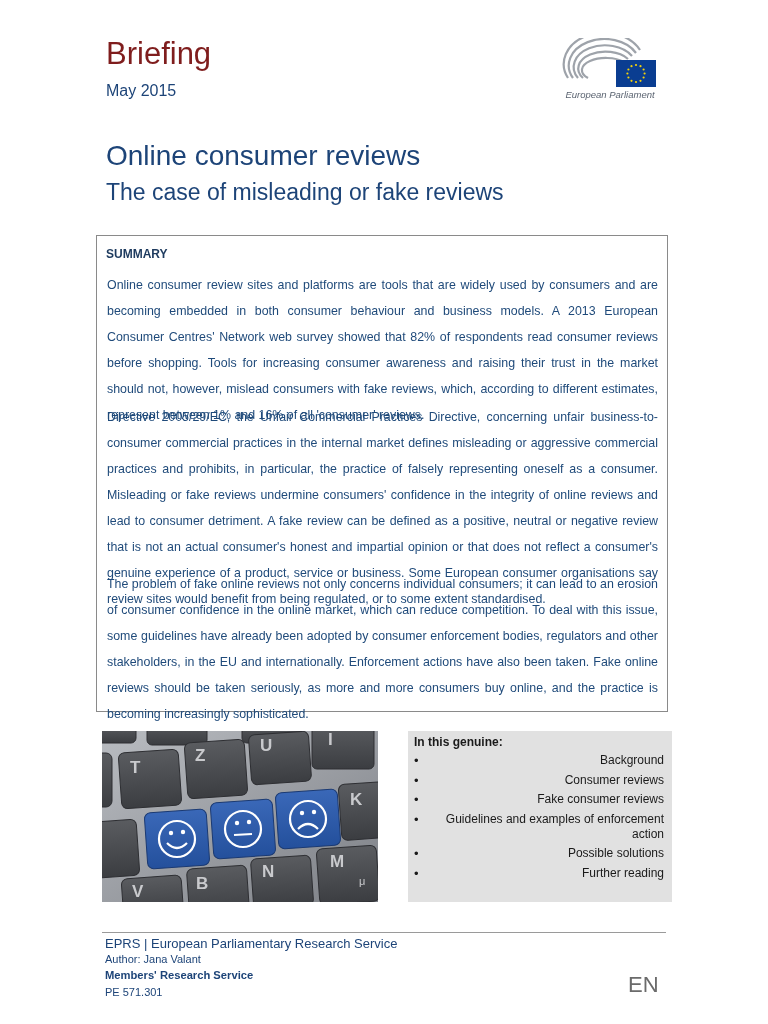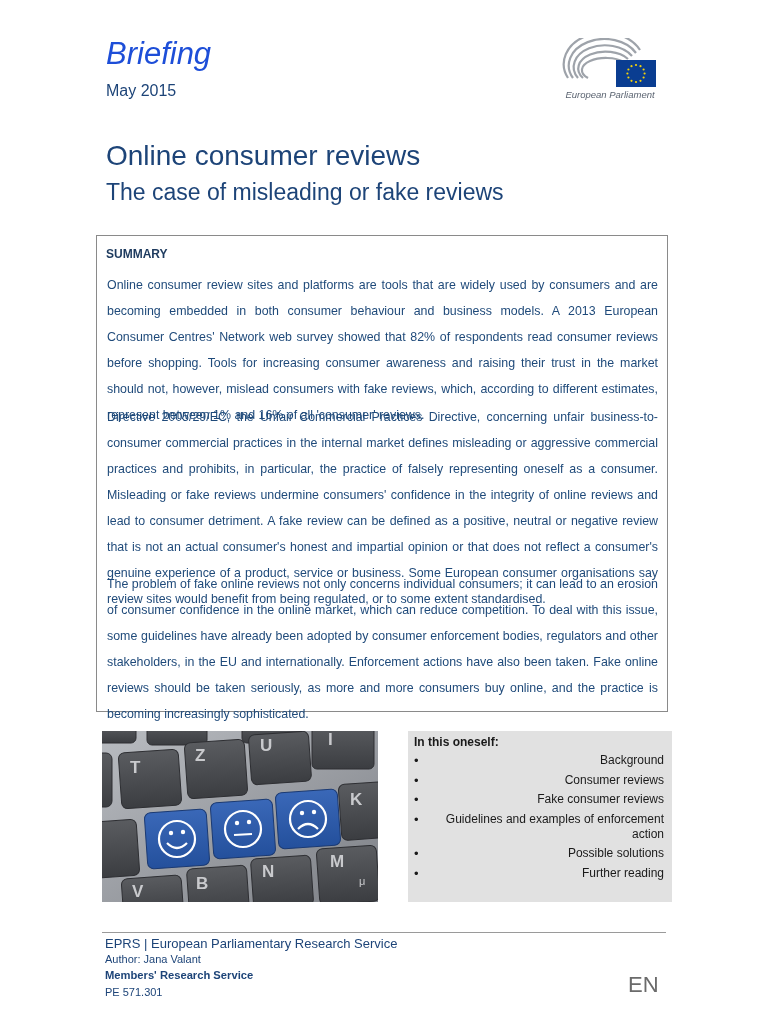--- a/index.html
+++ b/index.html
@@ -1,19 +1,19 @@
 <!DOCTYPE html>
 <html><head>
 <meta charset="utf-8">
 <style>
   html, body { margin: 0; padding: 0; background: #ffffff; }
   body { width: 768px; height: 1024px; position: relative; overflow: hidden;
          font-family: "Liberation Sans", "DejaVu Sans", sans-serif; color: #1f3f66; }
   .abs { position: absolute; }
-  #briefing { left: 106px; top: 38px; font-size: 31px; color: #1d4ed8; line-height: 1; font-style: italic; }
+  #briefing { left: 106px; top: 38px; font-size: 31px; color: #7f1d1d; line-height: 1; }
   #date { left: 106px; top: 82px; font-size: 16px; color: #1d4478; }
   #logo { left: 562px; top: 38px; width: 96px; height: 66px; }
   #logo-text { left: 562px; top: 89px; width: 96px; text-align: center; font-size: 9.5px; color: #5a6370; font-style: italic; }
   #title { left: 106px; top: 141px; font-size: 28px; color: #1d4478; line-height: 1.1; }
   #subtitle { left: 106px; top: 180px; font-size: 23px; color: #1d4478; line-height: 1.1; }
   #summary-box { left: 96px; top: 235px; width: 572px; height: 477px; border: 1.5px solid #8a8a8a; box-sizing: border-box; }
   #summary-head { left: 106px; top: 247px; font-size: 12px; font-weight: bold; color: #1d3a5e; }
   .para { position: absolute; left: 107px; width: 551px; font-size: 12.4px; line-height: 26px;
           text-align: justify; color: #1f4a7a; }
   #p1 { top: 272px; }
@@ -138,21 +138,21 @@
       <text x="30" y="166">V</text>
       <text x="94" y="158">B</text>
       <text x="160" y="146">N</text>
       <text x="228" y="136">M</text>
       <text x="257" y="154" font-size="11" font-weight="normal">μ</text>
     </g>
   </svg>
 </div>
 
 <div class="abs" id="toc"></div>
-<div class="abs" id="toc-head">In this oneself:</div>
+<div class="abs" id="toc-head">In this genuine:</div>
 <ul class="abs" id="toc-list">
   <li>Background</li>
   <li>Consumer reviews</li>
   <li>Fake consumer reviews</li>
   <li>Guidelines and examples of enforcement action</li>
   <li>Possible solutions</li>
   <li>Further reading</li>
 </ul>
 
 <div class="abs" id="footer-rule"></div>

